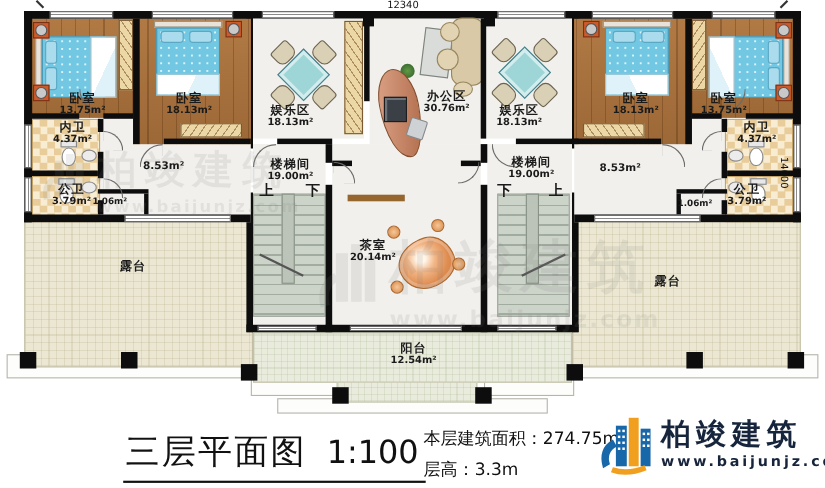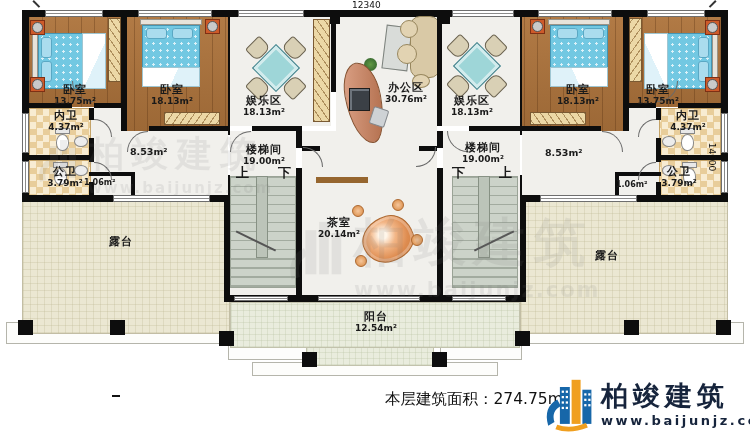--- a/index.html
+++ b/index.html
@@ -390,23 +390,26 @@
 
 <div class="ud" style="left:236px;top:164px;">上</div>
 <div class="ud" style="left:278px;top:164px;">下</div>
 <div class="ud" style="left:452px;top:164px;">下</div>
 <div class="ud" style="left:499px;top:164px;">上</div>
 
 <div class="dim" style="left:352px;top:0px;">12340</div>
 <div class="dim" style="left:698px;top:152px;transform:rotate(90deg);">14000</div>
 
 <div id="titleblock">
+  <span class="t1">三层平面图</span>
+  <span class="t2">1:100</span>
 </div>
 <div id="areainfo">
   <div><span>本层建筑面积：</span><span>274.75m²</span></div>
+  <div><span>层高：</span><span>3.3m</span></div>
 </div>
 <div id="brand">
   <svg width="54" height="62" viewBox="0 0 60 66">
     <path d="M8 56 Q2 36 18 27 L22 34 Q11 40 15 52 Z" fill="#1767a9"></path>
     <rect x="21" y="13" width="11" height="41" fill="#1767a9"></rect>
     <rect x="34" y="5" width="10" height="49" fill="#f09f1f"></rect>
     <rect x="46" y="16" width="10" height="38" fill="#1767a9"></rect>
     <g fill="#fff">
       <rect x="23" y="17" width="2.5" height="2.5"></rect>
         <rect x="27.5" y="17" width="2.5" height="2.5"></rect>

